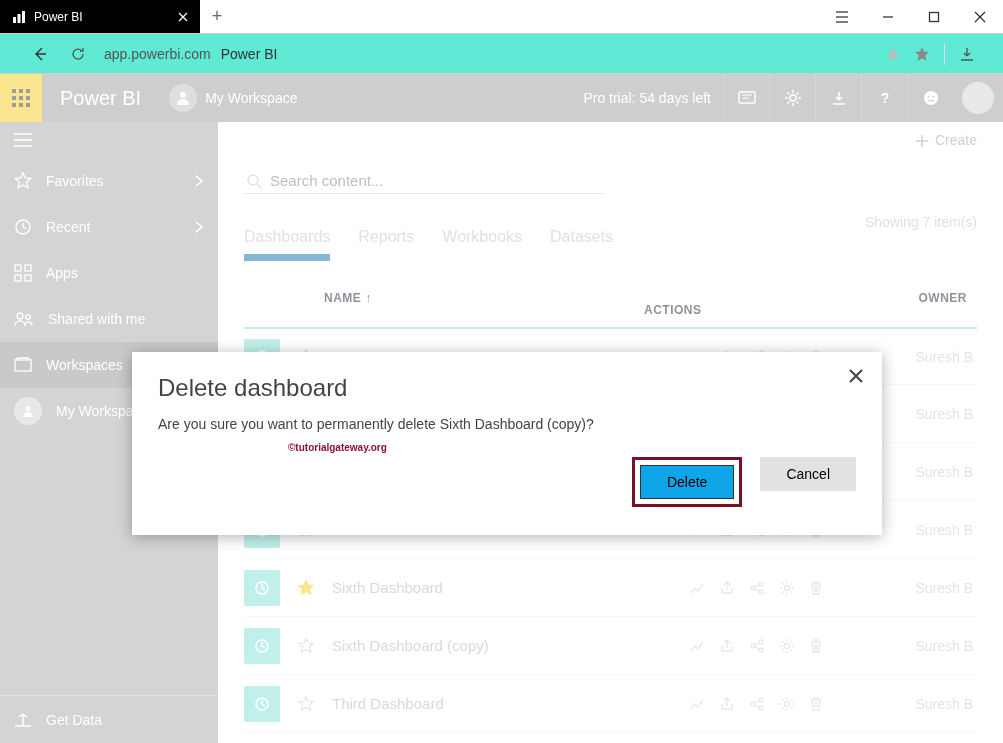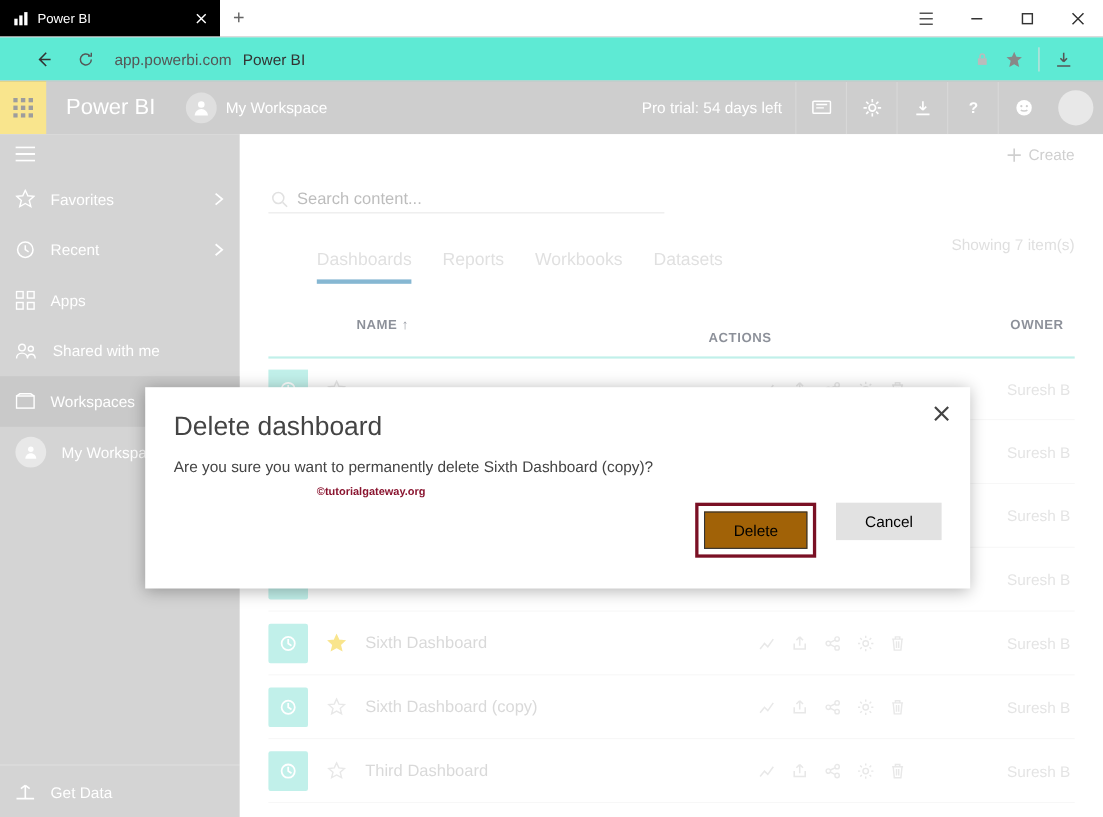--- a/index.html
+++ b/index.html
@@ -47,21 +47,21 @@
   .sbfooter { height: 48px; display:flex; align-items:center; padding: 0 14px; gap:14px; font-size:14px; border-top:1px solid rgba(255,255,255,0.3);}
 
   
   .content { flex:1; background:#fff; position:relative; padding: 0 26px; color:#777;}
   .createlink { position:absolute; top:10px; right:26px; color:#9c9c9c; font-size:14px; display:flex; align-items:flex-end; gap:6px;}
   .searchwrap { margin-top: 46px; display:flex; align-items:center; gap:8px; color:#c0c0c0; border-bottom: 1px solid #d0d0d0; width: 360px; padding:4px 2px;}
   .searchwrap input { border:none; outline:none; font-size:15px; flex:1; color:#888; }
   .showing { position:absolute; right:26px; top:92px; color:#bdbdbd; font-size:14px;}
   .tabs { margin-top: 34px; display:flex; gap:28px; font-size:16px; color:#bfbfbf;}
   .tabs .tb { padding-bottom:8px; }
-  .tabs .tb.active { color:#bfbfbf; border-bottom: 4px solid #0369a1; margin-left: 44px; }
+  .tabs .tb.active { color:#bfbfbf; border-bottom: 7px solid #0369a1; }
   .listhdr { margin-top: 18px; display:flex; color:#0f172a; font-size:12px; font-weight:600; letter-spacing:.5px; padding-left: 80px; align-items: center;}
   .listhdr .colname { width: 320px; }
   .listhdr .colactions { width: 200px; margin-top: 24px; }
   .listhdr .colowner { margin-left:auto; margin-right:10px;}
 
   .rows { margin-top: 10px; }
   .row { height: 58px; display:flex; align-items:center; border-bottom:1px solid #eee; color:#bdbdbd;}
   .row .tile { width:36px; height:36px; background:#7ee0d3; border-radius:2px; display:flex; align-items:center; justify-content:center; color:#fff;}
   .row .star { width: 40px; display:flex; align-items:center; justify-content:center; margin: 0 6px;}
   .row .star.fav svg path { fill:#f2c811; stroke:#f2c811;}
@@ -75,21 +75,21 @@
   .dim { position:absolute; inset:0; background: rgba(255,255,255,0.52); pointer-events:none;}
 
   
   .modal { position:absolute; left: 132px; top: 352px; width: 750px; background:#fff; box-shadow: 0 2px 14px rgba(0,0,0,.3); padding: 22px 26px 28px; }
   .modal .mtitle { font-size: 24px; color:#444; font-weight:400;}
   .modal .mmsg { margin-top: 14px; font-size: 14px; color:#444;}
   .modal .watermark { margin-top: 10px; margin-left: 130px; color:#8a1530; font-weight:700; font-size:10px;}
   .modal .mclose { position:absolute; top:16px; right:18px; color:#444; cursor:pointer;}
   .modal .mbtns { display:flex; gap:18px; justify-content:flex-end; margin-top: 4px;}
   .mbtn { height: 34px; padding: 0 26px; font-size:14px; display:flex; align-items:center; justify-content:center; cursor:pointer;}
-  .mbtn.delete { background:#a16207; border:1px solid #333;}
+  .mbtn.delete { background:#0ea5e9; border:1px solid #333;}
   .mbtn.cancel { background:#e2e2e2; }
   .deletewrap { border: 3px solid #7a1024; padding: 5px; }
 
   svg { display:block; }
 </style>
 </head>
 <body>
 
 <div class="titlebar">
   <div class="tab">

